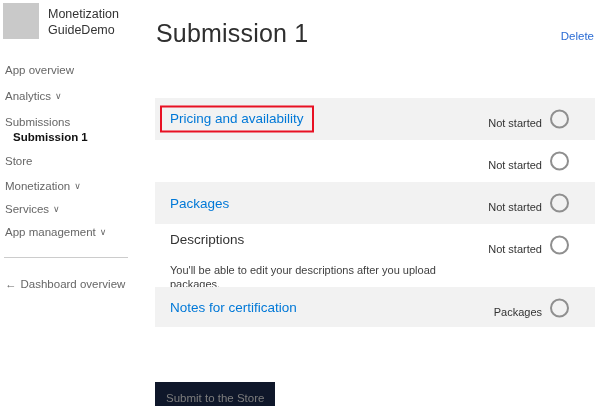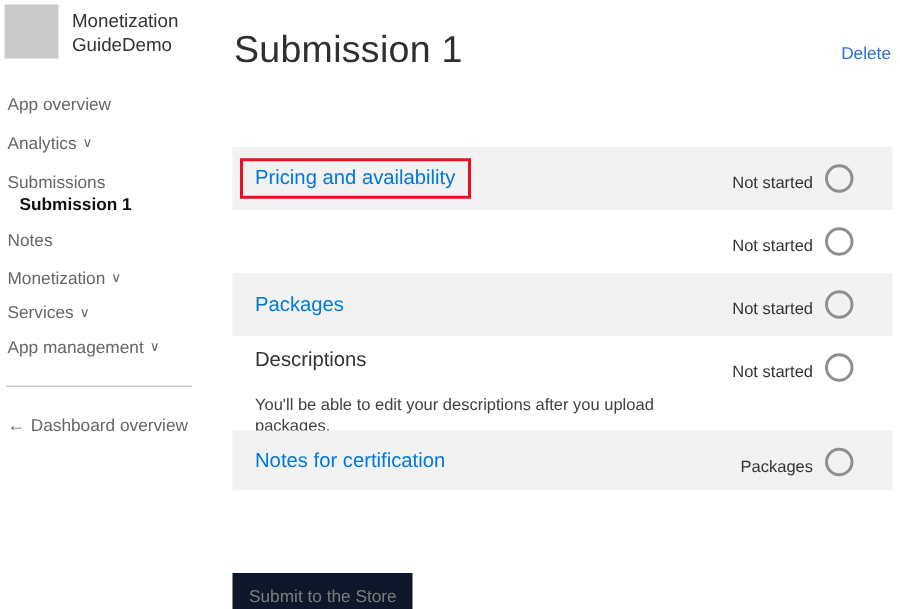--- a/index.html
+++ b/index.html
@@ -59,21 +59,21 @@
     <div class="nav-item" style="top:90px">
       <span>Analytics</span><span class="chev">∨</span>
     </div>
     <div class="nav-item" style="top:116px">
       <span>Submissions</span><span class="chev"></span>
     </div>
     <div class="nav-item child" style="top:131px">
       <span>Submission 1</span><span class="chev"></span>
     </div>
     <div class="nav-item" style="top:155px">
-      <span>Notes</span><span class="chev"></span>
+      <span>Store</span><span class="chev"></span>
     </div>
     <div class="nav-item" style="top:180px">
       <span>Monetization</span><span class="chev">∨</span>
     </div>
     <div class="nav-item" style="top:203px">
       <span>Services</span><span class="chev">∨</span>
     </div>
     <div class="nav-item" style="top:226px">
       <span>App management</span><span class="chev">∨</span>
     </div>

